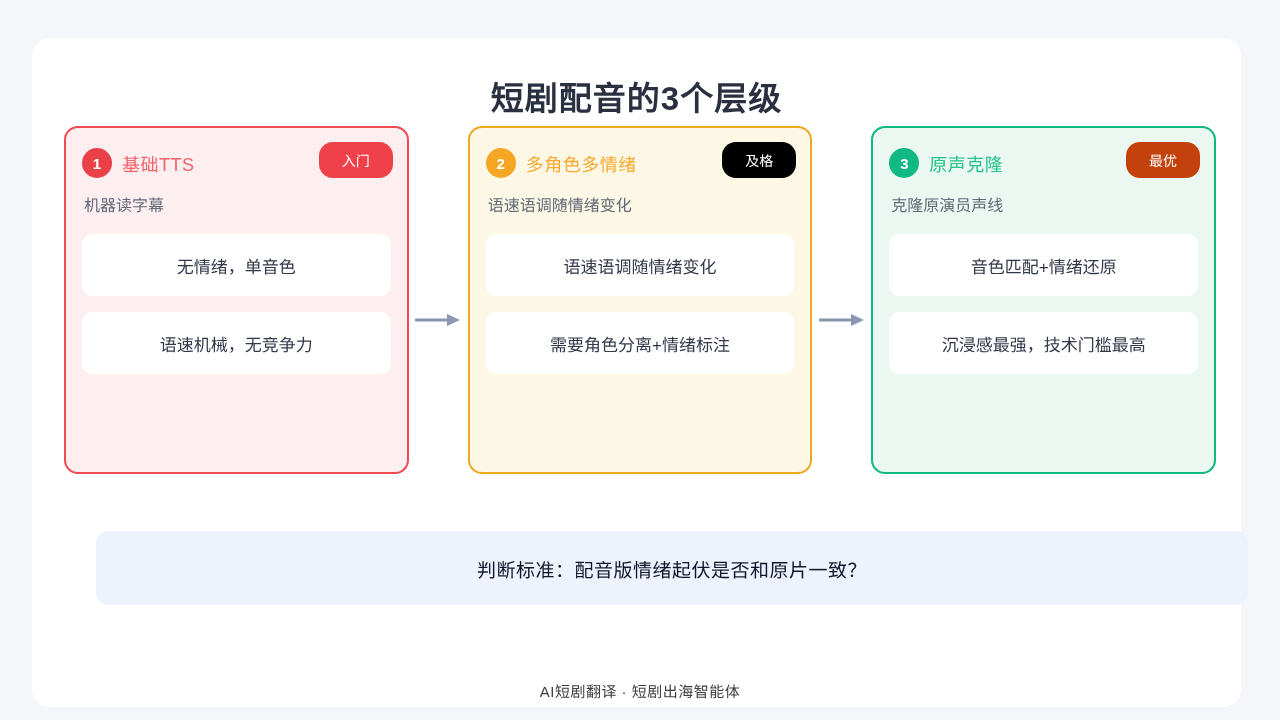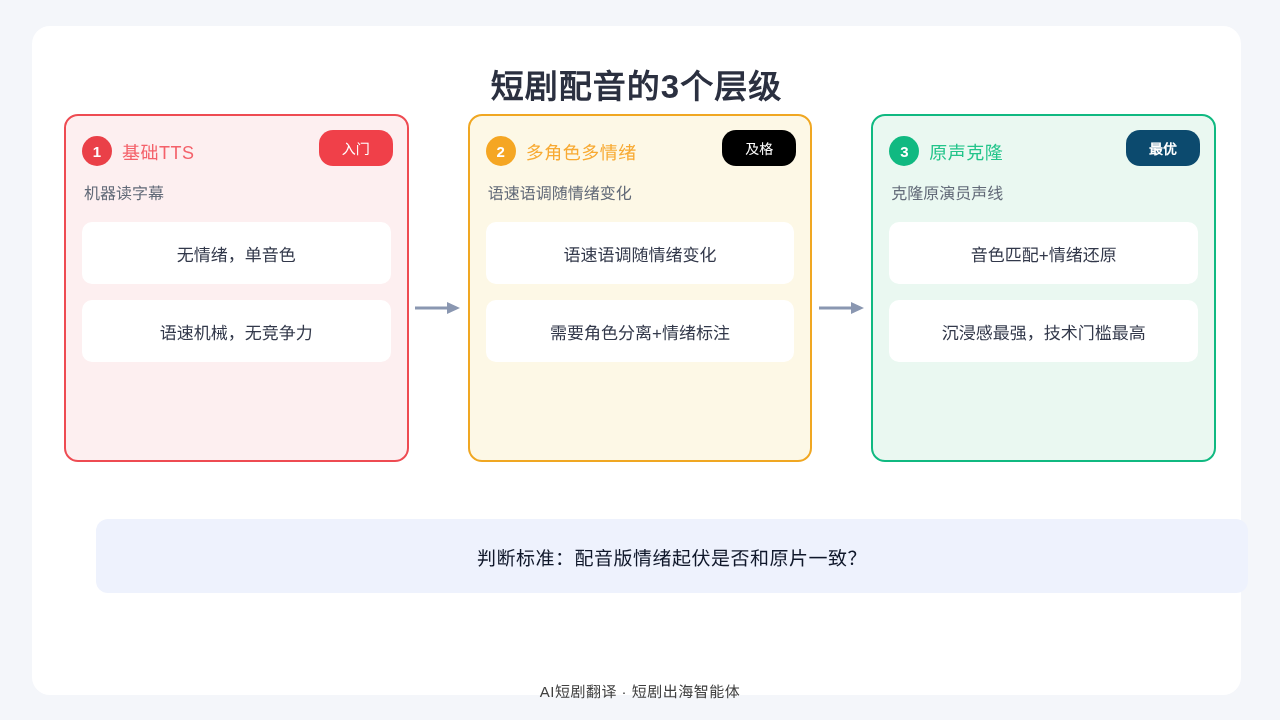--- a/index.html
+++ b/index.html
@@ -18,21 +18,21 @@
 
   .stage {
     position: relative;
     width: 1280px;
     height: 720px;
   }
 
   .panel {
     position: absolute;
     left: 32px;
-    top: 26px;
+    top: 38px;
     width: 1209px;
     height: 669px;
     background: #ffffff;
     border-radius: 18px;
   }
 
   .page-title {
     position: absolute;
     left: 0;
     top: 34px;
@@ -110,21 +110,21 @@
     border-radius: 14px;
     color: #fff;
     font-size: 14px;
     display: flex;
     align-items: center;
     justify-content: center;
     padding: 0 14px;
   }
   .lv1 .tag { background: #f04049; }
   .lv2 .tag { background: #000000; }
-  .lv3 .tag { background: #0c4a6e; font-weight: bold; }
+  .lv3 .tag { background: #c2410c; }
 
   .card-sub {
     font-size: 16px;
     color: #626a78;
     margin: 4px 0 18px 2px;
   }
 
   .feature {
     background: #ffffff;
     border-radius: 10px;

